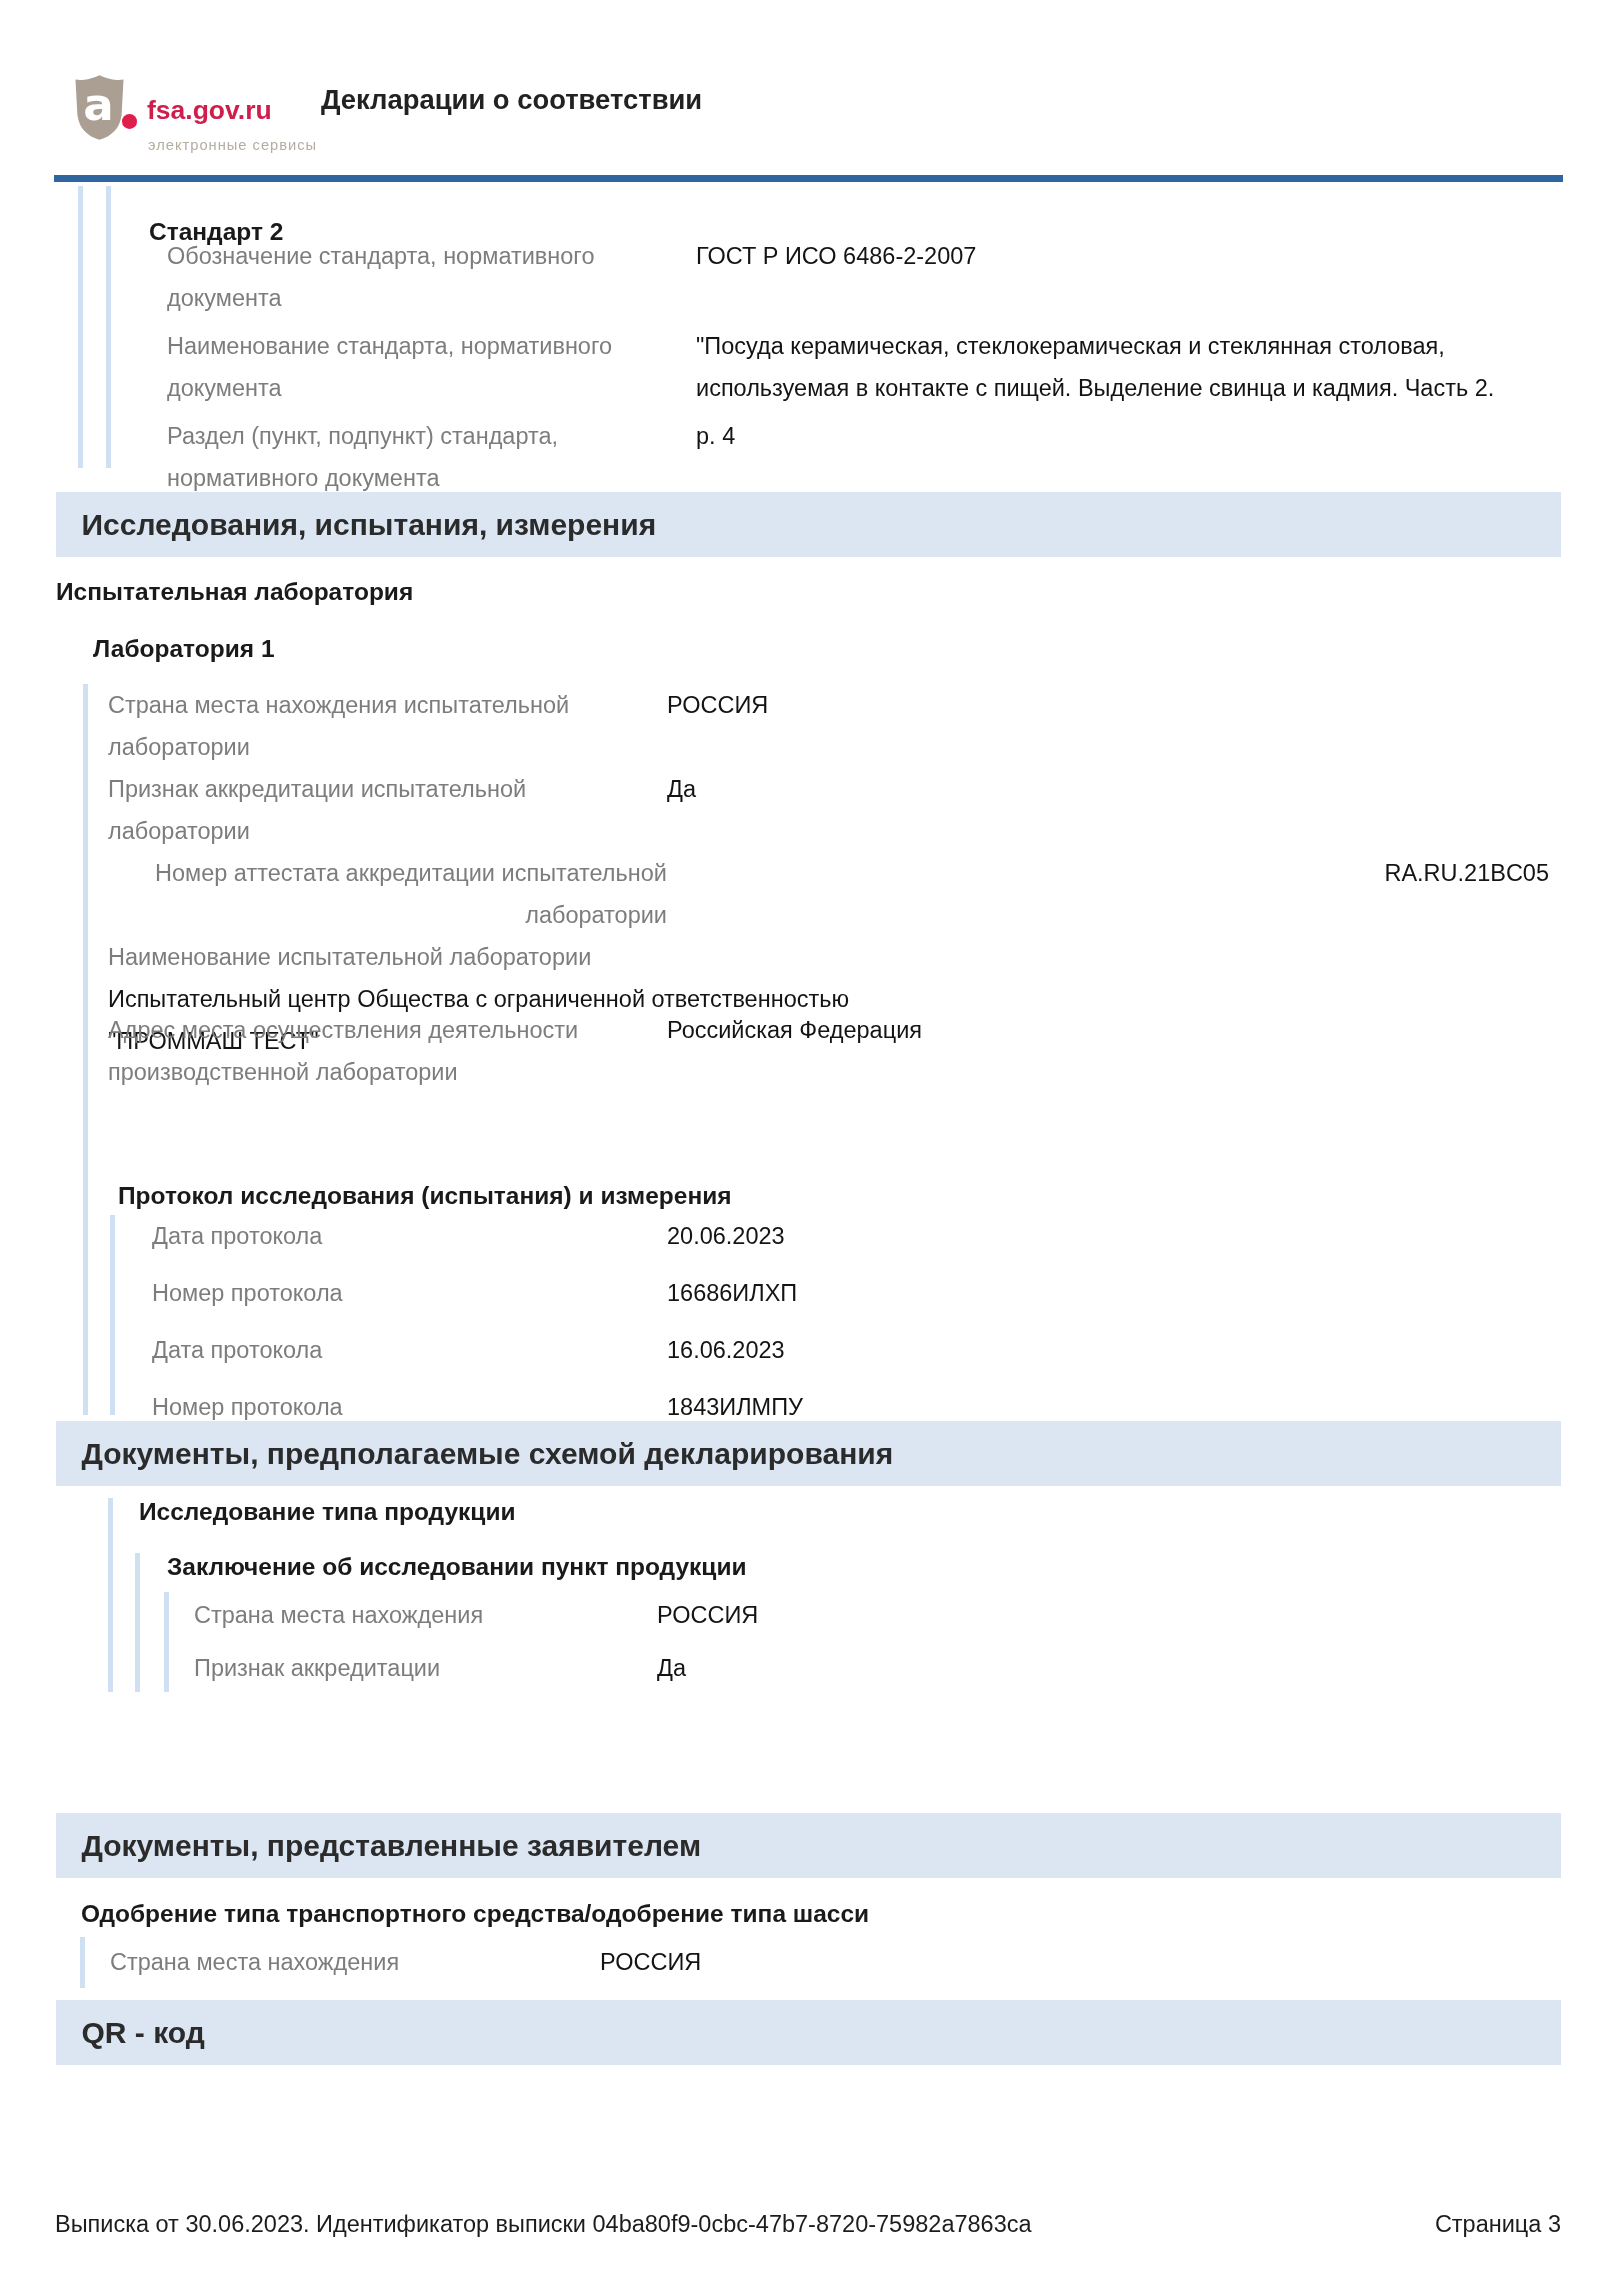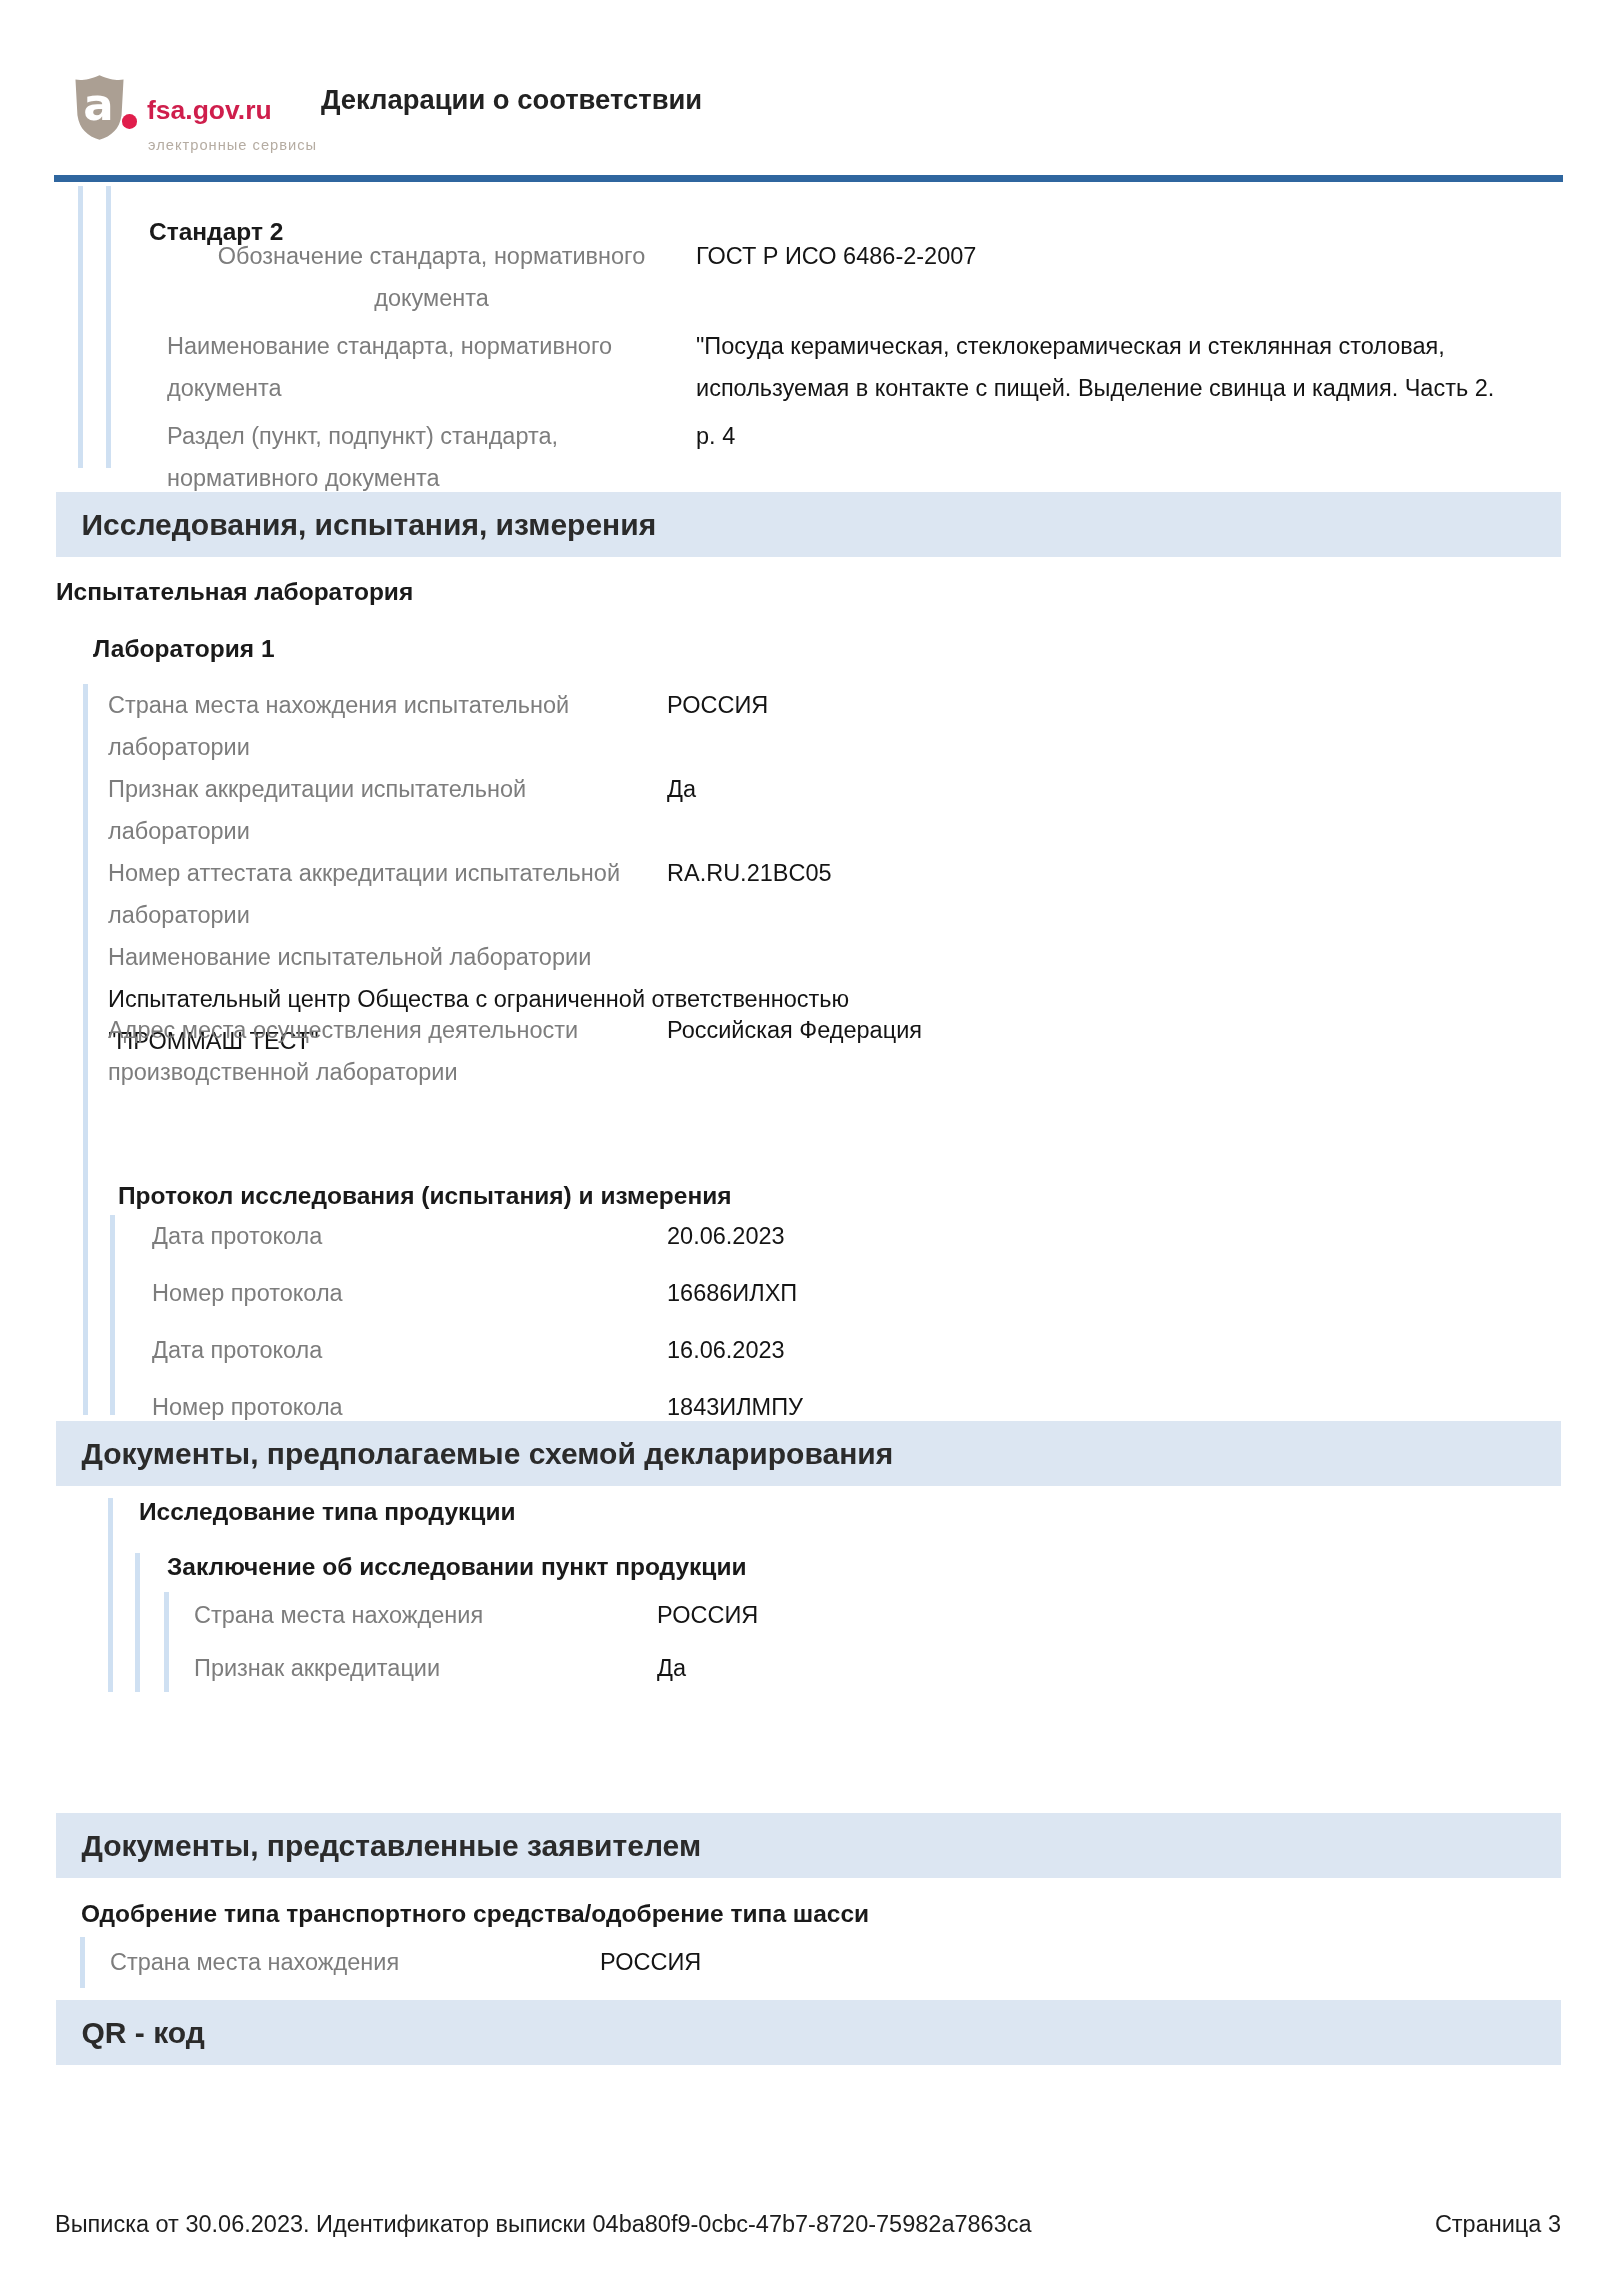--- a/index.html
+++ b/index.html
@@ -50,21 +50,21 @@
   <div class="abs doc-title" style="left:321px;top:84px;">Декларации о соответствии</div>
 
   <div class="top-bar"></div>
 
   <div class="guide" style="left:78px;top:186px;height:282px;"></div>
   <div class="guide" style="left:106px;top:186px;height:282px;"></div>
   <div class="h" style="left:149px;top:194px;margin-top:24px;">Стандарт 2</div>
 
   <div class="rows" style="left:167px;top:235px;width:1392px;">
     <div class="frow" style="height:90px;">
-      <div class="lbl" style="width:529px;text-align:center;">Обозначение стандарта, нормативного
+      <div class="lbl" style="width:529px;">Обозначение стандарта, нормативного
 документа</div>
       <div class="val" style="width:863px;">ГОСТ Р ИСО 6486-2-2007</div>
     </div>
     <div class="frow" style="height:90px;">
       <div class="lbl" style="width:529px;">Наименование стандарта, нормативного
 документа</div>
       <div class="val" style="width:863px;">"Посуда керамическая, стеклокерамическая и стеклянная столовая,
 используемая в контакте с пищей. Выделение свинца и кадмия. Часть 2.</div>
     </div>
     <div class="frow">
@@ -85,21 +85,21 @@
     <div class="frow" style="height:84px;">
       <div class="lbl" style="width:559px;">Страна места нахождения испытательной
 лаборатории</div>
       <div class="val" style="width:882px;">РОССИЯ</div>
     </div>
     <div class="frow" style="height:84px;">
       <div class="lbl" style="width:559px;">Признак аккредитации испытательной
 лаборатории</div>
       <div class="val" style="width:882px;">Да</div>
     </div>
-    <div class="frow" style="height:84px;">
+    <div class="frow" style="height:84px;text-align:right;">
       <div class="lbl" style="width:559px;">Номер аттестата аккредитации испытательной
 лаборатории</div>
       <div class="val" style="width:882px;">RA.RU.21BC05</div>
     </div>
     <div class="frow" style="height:73px;flex-direction:column;">
       <div class="lbl" style="width:559px;">Наименование испытательной лаборатории</div>
       <div class="val" style="width:882px;">Испытательный центр Общества с ограниченной ответственностью
 "ПРОММАШ ТЕСТ"</div>
     </div>
     <div class="frow" style="height:84px;">

